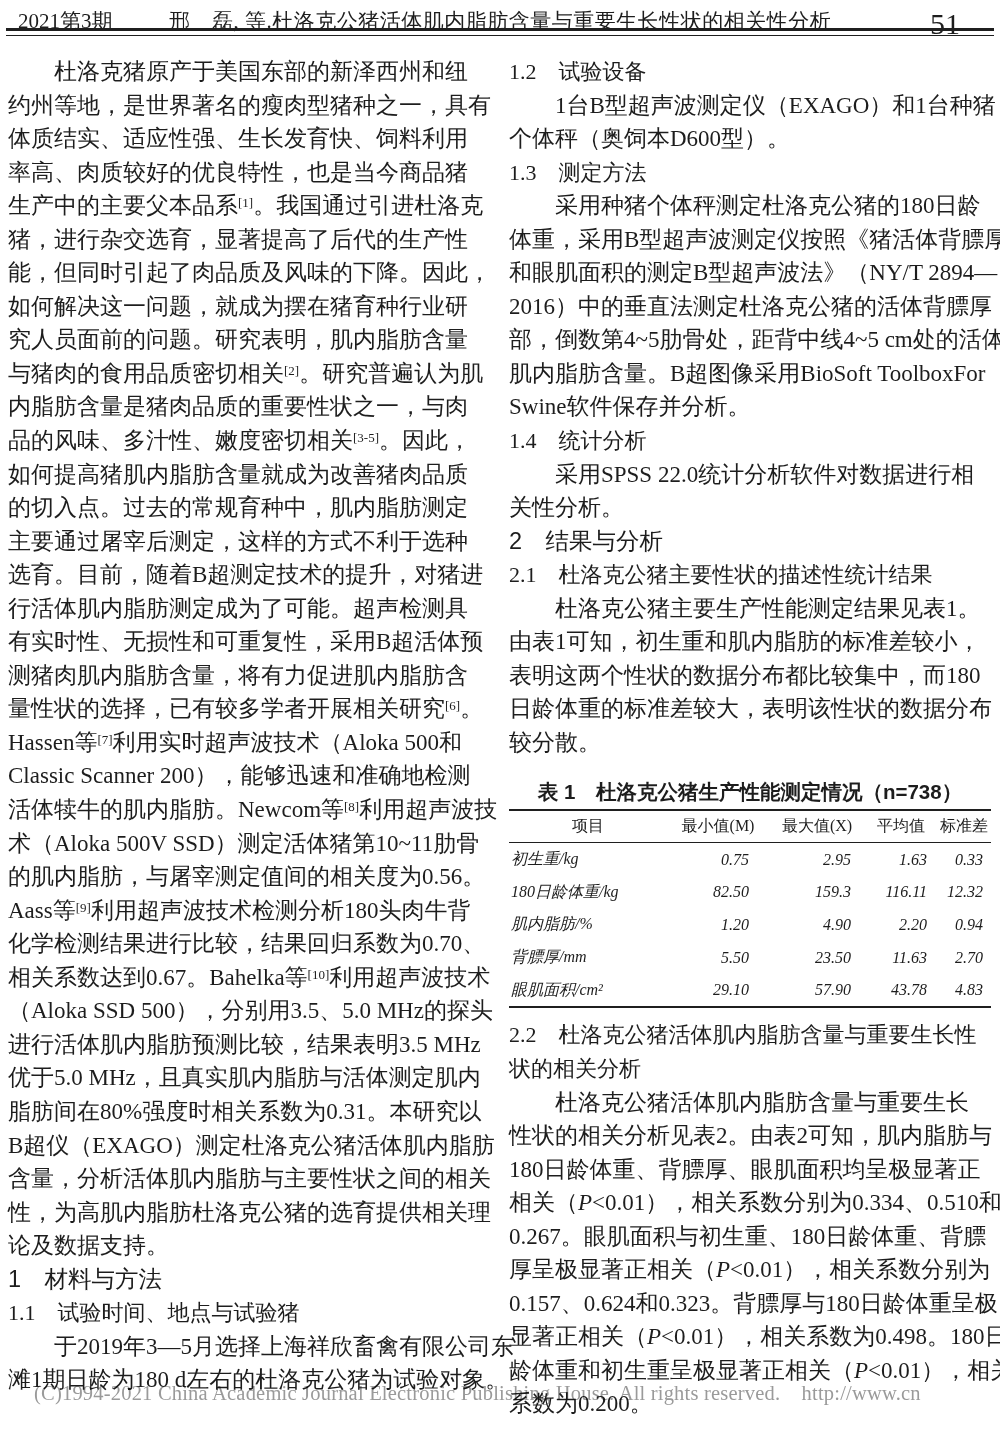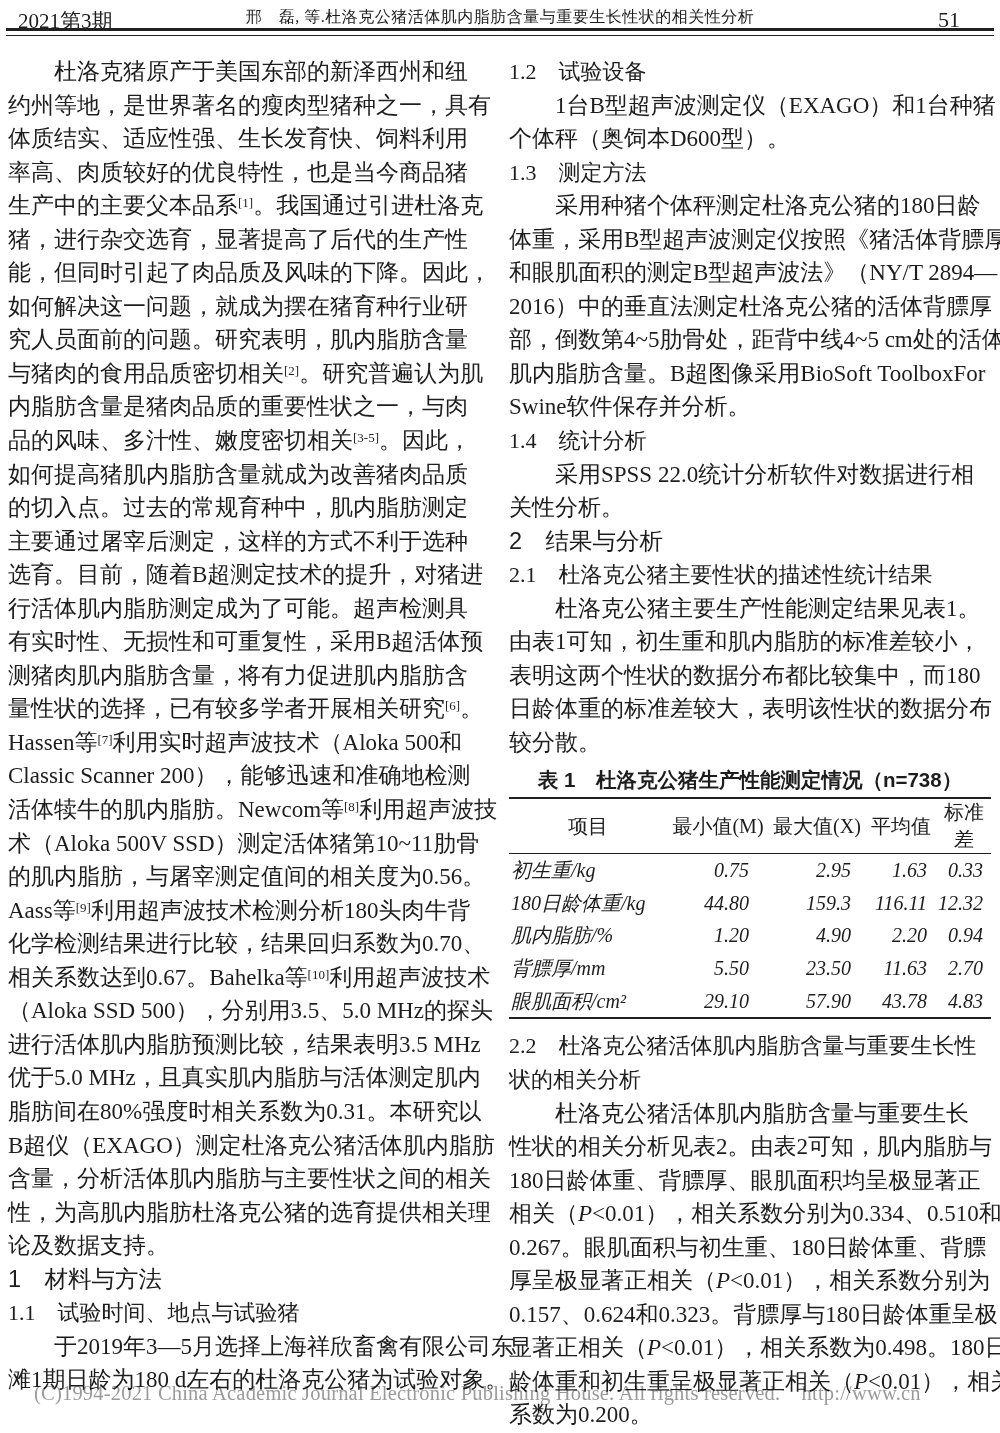--- a/index.html
+++ b/index.html
@@ -4,38 +4,38 @@
 <style>
   html,body { margin:0; padding:0; background:#e8e8e8; }
   .page {
     position:relative; width:1000px; height:1433px; background:#ffffff;
     font-family:"Liberation Serif","DejaVu Serif",serif; color:#1d1d1d;
     overflow:hidden; margin:0 auto;
   }
   
   .header { position:absolute; top:5px; left:0; width:100%; height:28px; }
   .issue { position:absolute; left:18px; top:2px; font-size:21px; }
-  .running-title { position:absolute; left:60px; right:60px; top:2px; text-align:center; font-size:16px; letter-spacing:.5px; white-space:nowrap; }
-  .pageno { position:absolute; right:40px; top:2px; font-size:22px;margin-left:48px; }
+  .running-title { position:absolute; left:60px; right:60px; top:2px; text-align:center; font-size:21px; letter-spacing:.5px; white-space:nowrap; }
+  .pageno { position:absolute; right:40px; top:2px; font-size:30px;margin-left:48px; }
   .rule-thick { position:absolute; left:6px; right:6px; top:28px; height:3px; background:#1f1f1f; }
   .rule-thin  { position:absolute; left:6px; right:6px; top:35px; height:1.3px; background:#1f1f1f; }
   
   .col { position:absolute; top:55px; }
   .col-left  { left:8px;  width:486px; }
   .col-right { left:509px; width:482px; }
   .line { height:33.55px; line-height:33.55px; font-size:23px; white-space:nowrap; }
   .line.indent { text-indent:46px; }
   .line.h1 { font-family:"Liberation Sans","DejaVu Sans",sans-serif; font-weight:normal; font-size:23.5px; }
   .line.h2 { font-size:22px; }
   sup { font-size:13px; vertical-align:6px; line-height:0; }
   i { font-style:italic; }
   
-  .tbl { margin-top:8px; margin-bottom:10px; width:100%; }
+  .tbl { margin-top:20px; margin-bottom:10px; width:100%; }
   .tbl-title { text-align:center; font-family:"Liberation Sans","DejaVu Sans",sans-serif; font-weight:bold; font-size:20.5px; height:26px; line-height:26px; white-space:nowrap; }
-  table { width:100%; border-collapse:collapse; margin-top:4px; border-top:2.3px solid #1f1f1f; border-bottom:2.3px solid #1f1f1f; font-size:20px; table-layout:fixed; }
+  table { width:100%; border-collapse:collapse; margin-top:4px; border-top:2.3px solid #1f1f1f; border-bottom:2.3px solid #1f1f1f; font-size:16px; table-layout:fixed; }
   thead th { border-bottom:1.3px solid #1f1f1f; font-weight:normal; height:31px; text-align:center; padding:0; }
   tbody td { height:32.6px; padding:0;font-style:italic; }
   td.label { text-align:left; padding-left:2px; white-space:nowrap; }
   td.num   { text-align:right; }
   .pr1 { padding-right:20px; } .pr2 { padding-right:14px; } .pr3 { padding-right:10px; } .pr4 { padding-right:8px; }
   
   .watermark {
     position:absolute; left:34px; top:1382px; font-size:20.5px; color:#9a9a9a;
     white-space:pre; mix-blend-mode:multiply; z-index:5; letter-spacing:.2px;
   }
@@ -143,21 +143,21 @@
         <tbody>
           <tr>
             <td class="label">初生重/kg</td>
             <td class="num pr1">0.75</td>
             <td class="num pr2">2.95</td>
             <td class="num pr3">1.63</td>
             <td class="num pr4">0.33</td>
           </tr>
           <tr>
             <td class="label">180日龄体重/kg</td>
-            <td class="num pr1">44.80</td>
+            <td class="num pr1">82.50</td>
             <td class="num pr2">159.3</td>
             <td class="num pr3">116.11</td>
             <td class="num pr4">12.32</td>
           </tr>
           <tr>
             <td class="label">肌内脂肪/%</td>
             <td class="num pr1">1.20</td>
             <td class="num pr2">4.90</td>
             <td class="num pr3">2.20</td>
             <td class="num pr4">0.94</td>

